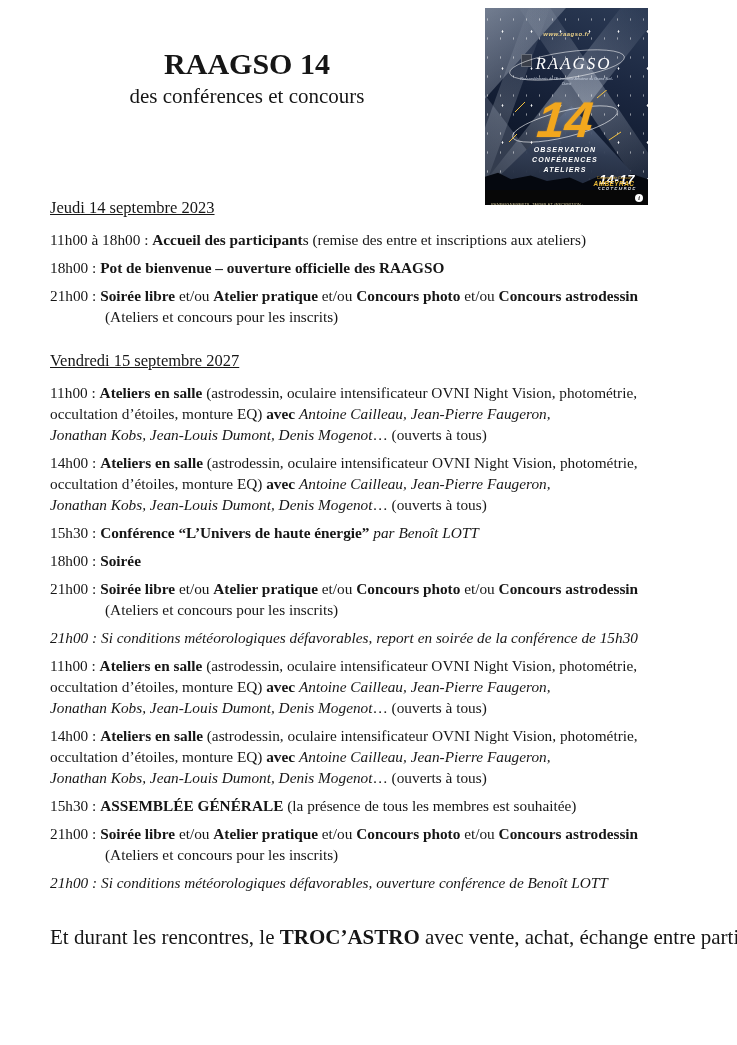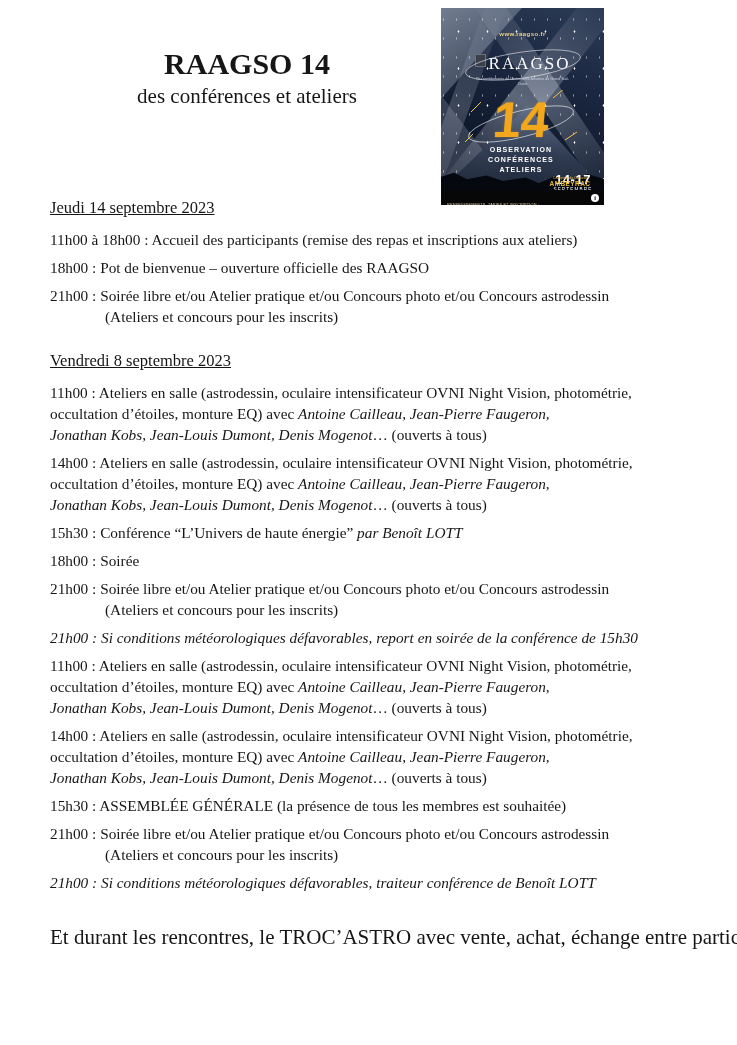--- a/index.html
+++ b/index.html
@@ -11,23 +11,24 @@
   .page{position:relative;width:713px;height:1045px;}
 
   
   header{position:relative;height:176px;}
   .title-block{position:absolute;left:52px;top:46px;width:390px;text-align:center;}
   .title-block h1{margin:0;font-size:30px;line-height:36px;font-weight:bold;}
   .subtitle{font-size:21px;line-height:28px;}
 
   
   .poster{
-    position:absolute;left:441px;top:8px;width:163px;height:197px;overflow:hidden;
+    position:absolute;left:485px;top:8px;width:163px;height:197px;overflow:hidden;
     background:linear-gradient(200deg,#2c3b55 0%,#1b2740 35%,#101a2e 65%,#0b1322 100%);
     font-family:"Liberation Sans",sans-serif;
+    font-style:italic;
   }
   .wedge1{position:absolute;left:-28px;top:-18px;width:125px;height:140px;
     background:linear-gradient(135deg,rgba(213,221,232,.55),rgba(213,221,232,0));
     clip-path:polygon(0 0,100% 0,0 100%);}
   .wedge2{position:absolute;left:-22px;top:58px;width:95px;height:125px;
     background:rgba(185,196,212,.22);clip-path:polygon(0 0,100% 100%,0 100%);}
   .beam{position:absolute;}
   .beam.b1{left:66px;top:-30px;width:34px;height:250px;transform:rotate(38deg);
     background:linear-gradient(to bottom,rgba(228,236,247,0),rgba(228,236,247,.34),rgba(228,236,247,0));}
   .beam.b2{left:96px;top:-42px;width:26px;height:260px;transform:rotate(-34deg);
@@ -74,33 +75,33 @@
     font-weight:bold;font-family:"Liberation Serif",serif;}
 
   
   main{margin:22px 46px 0 50px;}
   .day-heading{font-size:16.5px;line-height:20px;font-weight:normal;
     text-decoration:underline;margin:24px 0 11px 0;}
   .day:first-child .day-heading{margin-top:12px;}
   .item{margin:7px 0;font-size:15.3px;line-height:21px;}
   .line{display:block;white-space:nowrap;}
   .line.indent{padding-left:55px;}
-  .run.b{font-weight:normal;}
+  .run.b{font-weight:bold;}
   .run.i{font-style:italic;text-align:center;}
   .closing{margin:34px 46px 0 50px;font-size:21px;line-height:21px;white-space:nowrap;}
 </style>
 </head>
 <body>
 
 <div class="page">
 
   <header>
     <div class="title-block">
       <h1>RAAGSO 14</h1>
-      <div class="subtitle">des conférences et ateliers</div>
+      <div class="subtitle">des conférences et concours</div>
     </div>
 
     <div class="poster">
       <div class="wedge1"></div>
       <div class="wedge2"></div>
       <div class="beam b1"></div>
       <div class="beam b2"></div>
       <div class="beam b3"></div>
       <div class="stars"></div>
       <div class="mountain"></div>
@@ -149,32 +150,32 @@
 
         <span class="info">i</span>
       </div>
     </div>
   </header>
 
   <main id="schedule">
       <section class="day">
         <h2 class="day-heading">Jeudi 14 septembre 2023</h2>
         <p class="item">
-          <span class="line"><span class="run">11h00 à 18h00 : </span><span class="run b">Accueil des participant</span><span class="run">s (remise des repas et inscriptions aux ateliers)</span></span>
+          <span class="line"><span class="run">11h00 à 18h00 : </span><span class="run b">Accueil des participant</span><span class="run">s (remise des entre et inscriptions aux ateliers)</span></span>
         </p>
         <p class="item">
           <span class="line"><span class="run">18h00 : </span><span class="run b">Pot de bienvenue – ouverture officielle des RAAGSO</span></span>
         </p>
         <p class="item">
           <span class="line"><span class="run">21h00 : </span><span class="run b">Soirée libre</span><span class="run"> et/ou </span><span class="run b">Atelier pratique</span><span class="run"> et/ou </span><span class="run b">Concours photo</span><span class="run"> et/ou </span><span class="run b">Concours astrodessin</span></span>
           <span class="line indent"><span class="run">(Ateliers et concours pour les inscrits)</span></span>
         </p>
       </section>
       <section class="day">
-        <h2 class="day-heading">Vendredi 8 septembre 2023</h2>
+        <h2 class="day-heading">Vendredi 15 septembre 2027</h2>
         <p class="item">
           <span class="line"><span class="run">11h00 : </span><span class="run b">Ateliers en salle</span><span class="run"> (astrodessin, oculaire intensificateur OVNI Night Vision, photométrie,</span></span>
           <span class="line"><span class="run">occultation d’étoiles, monture EQ) </span><span class="run b">avec </span><span class="run i">Antoine Cailleau, Jean-Pierre Faugeron,</span></span>
           <span class="line"><span class="run i">Jonathan Kobs, Jean-Louis Dumont, Denis Mogenot</span><span class="run">… (ouverts à tous)</span></span>
         </p>
         <p class="item">
           <span class="line"><span class="run">14h00 : </span><span class="run b">Ateliers en salle</span><span class="run"> (astrodessin, oculaire intensificateur OVNI Night Vision, photométrie,</span></span>
           <span class="line"><span class="run">occultation d’étoiles, monture EQ) </span><span class="run b">avec </span><span class="run i">Antoine Cailleau, Jean-Pierre Faugeron,</span></span>
           <span class="line"><span class="run i">Jonathan Kobs, Jean-Louis Dumont, Denis Mogenot</span><span class="run">… (ouverts à tous)</span></span>
         </p>
@@ -204,20 +205,20 @@
           <span class="line"><span class="run i">Jonathan Kobs, Jean-Louis Dumont, Denis Mogenot</span><span class="run">… (ouverts à tous)</span></span>
         </p>
         <p class="item">
           <span class="line"><span class="run">15h30 : </span><span class="run b">ASSEMBLÉE GÉNÉRALE</span><span class="run"> (la présence de tous les membres est souhaitée)</span></span>
         </p>
         <p class="item">
           <span class="line"><span class="run">21h00 : </span><span class="run b">Soirée libre</span><span class="run"> et/ou </span><span class="run b">Atelier pratique</span><span class="run"> et/ou </span><span class="run b">Concours photo</span><span class="run"> et/ou </span><span class="run b">Concours astrodessin</span></span>
           <span class="line indent"><span class="run">(Ateliers et concours pour les inscrits)</span></span>
         </p>
         <p class="item">
-          <span class="line"><span class="run i">21h00 : Si conditions météorologiques défavorables, traiteur conférence de Benoît LOTT</span></span>
+          <span class="line"><span class="run i">21h00 : Si conditions météorologiques défavorables, ouverture conférence de Benoît LOTT</span></span>
         </p>
       </section>
     </main>
 
   <p class="closing"><span class="run">Et durant les rencontres, le </span><span class="run b">TROC’ASTRO</span><span class="run"> avec vente, achat, échange entre participants.</span></p>
 
 </div>
 
 </body></html>

